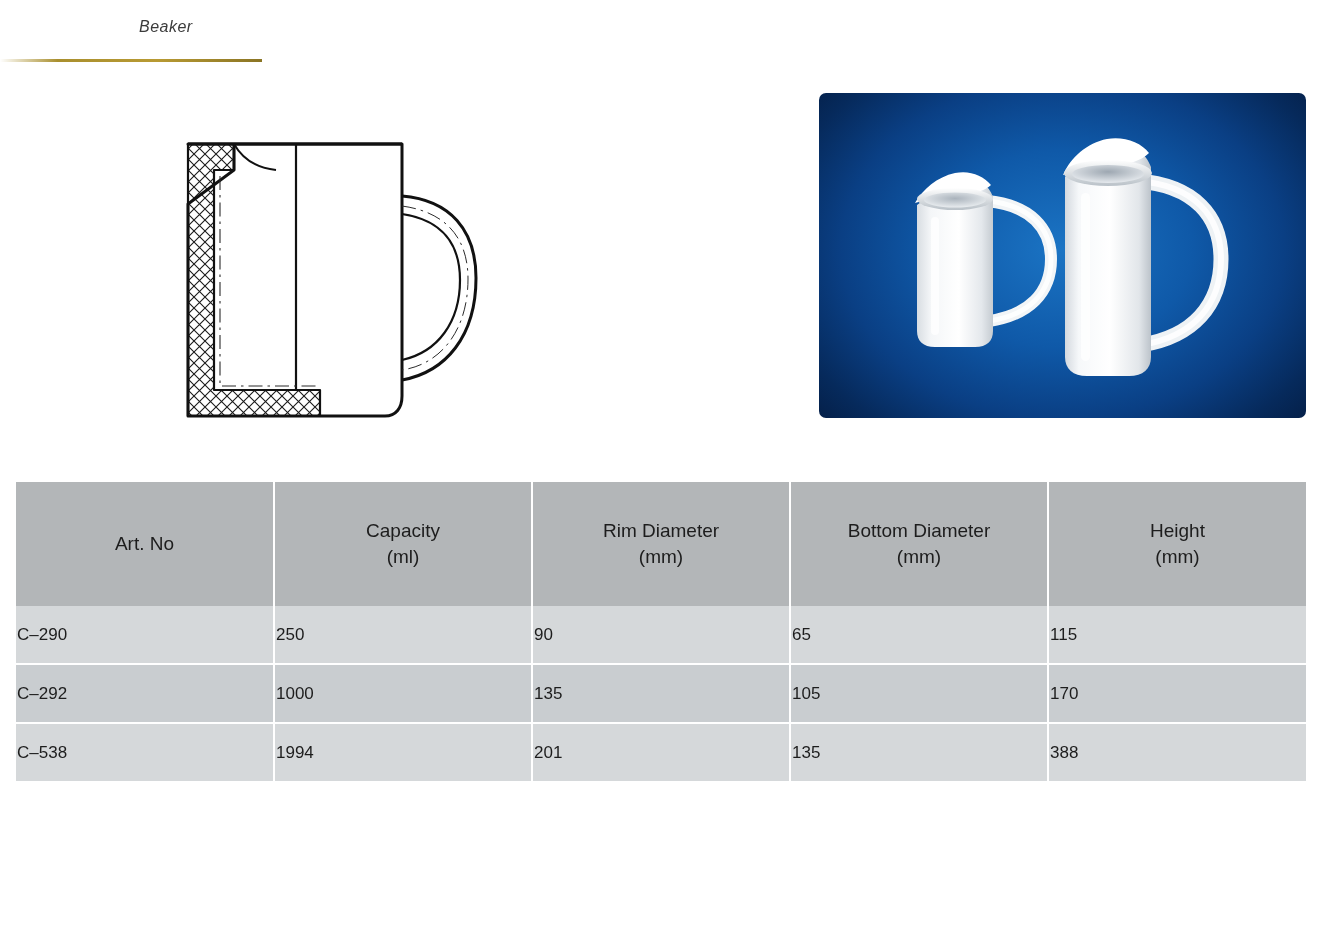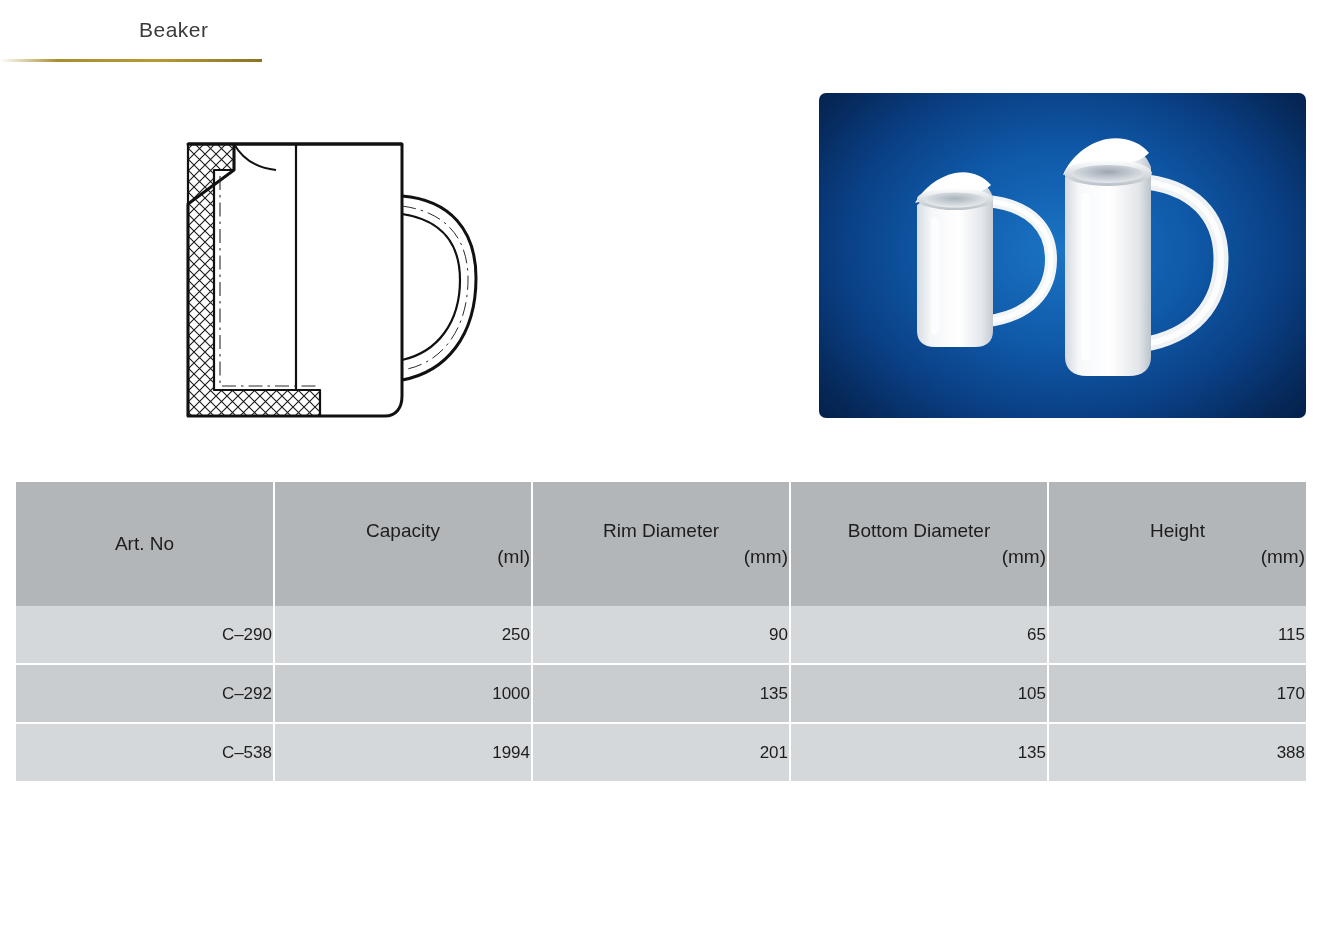--- a/index.html
+++ b/index.html
@@ -21,24 +21,25 @@
     position: absolute;
     left: 0;
     top: 18px;
     width: 262px;
     height: 44px;
   }
   .title-text {
     position: absolute;
     left: 139px;
     top: 0px;
-    font-size: 21px;
+    font-size: 16px;
     letter-spacing: 0.5px;
     color: #3b3b3b;
     white-space: nowrap;
+    font-style: italic;
   }
   .title-rule {
     position: absolute;
     left: 0;
     top: 41px;
     width: 262px;
     height: 3px;
     background: linear-gradient(to right, #ffffff 0%, #a98f2e 22%, #b89a33 60%, #8a7424 100%);
   }
 
@@ -89,31 +90,31 @@
     text-align: center;
     vertical-align: middle;
     border-right: 2px solid #ffffff;
     line-height: 1.35;
   }
   .spec-table thead th:last-child { border-right: none; }
 
   .spec-table tbody td {
     height: 55px;
     font-size: 17px;
-    text-align: right;
+    text-align: left;
     vertical-align: middle;
     color: #1d1d1d;
     border-right: 2px solid #ffffff;
     border-bottom: 2px solid #ffffff;
   }
   .spec-table tbody td:last-child { border-right: none; }
   .spec-table tbody tr:nth-child(odd) td { background: #d5d8da; }
   .spec-table tbody tr:nth-child(even) td { background: #c9cdd0; }
 
-  .unit { display: block; text-align: right; }
+  .unit { display: block; }
 </style>
 </head>
 <body>
 
 <div class="title-block">
   <div class="title-text">Beaker</div>
   <div class="title-rule"></div>
 </div>
 
 <div class="drawing">

